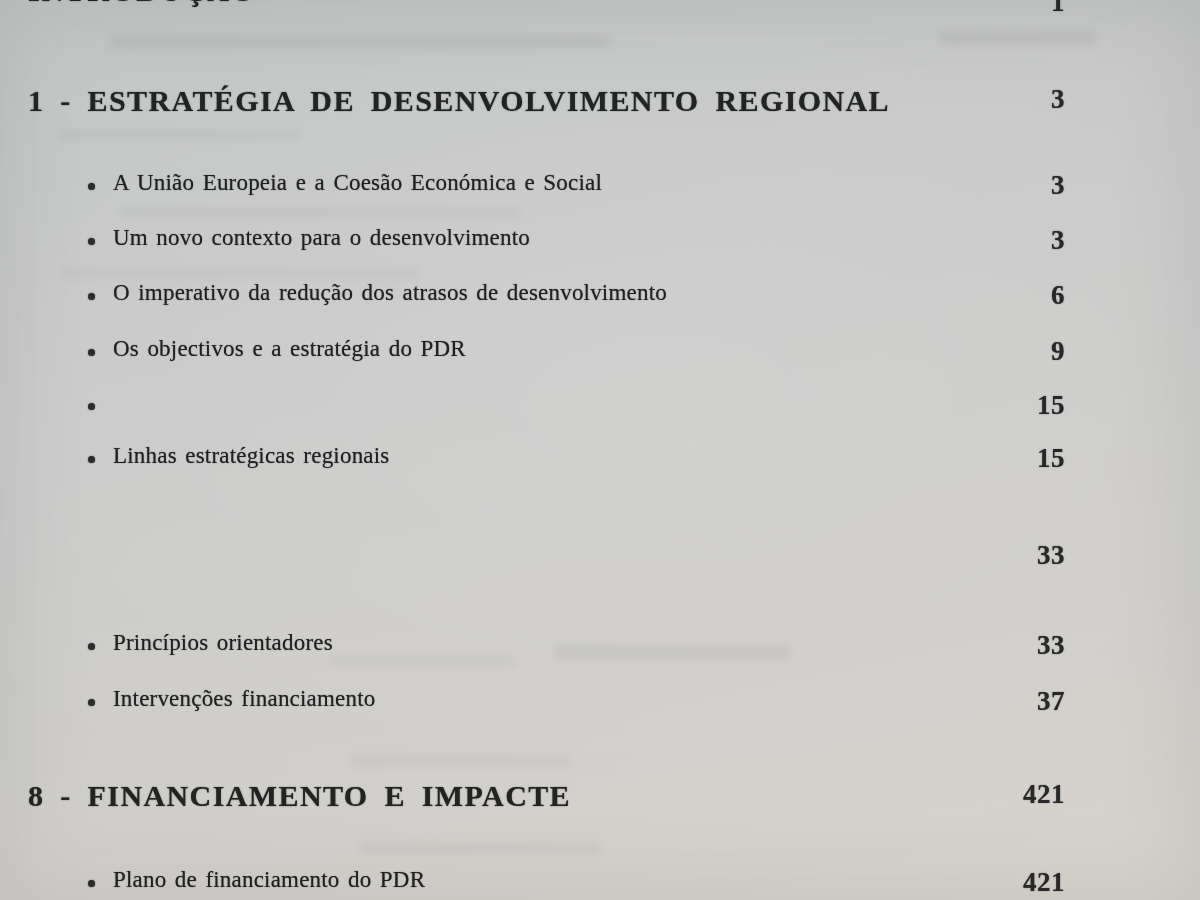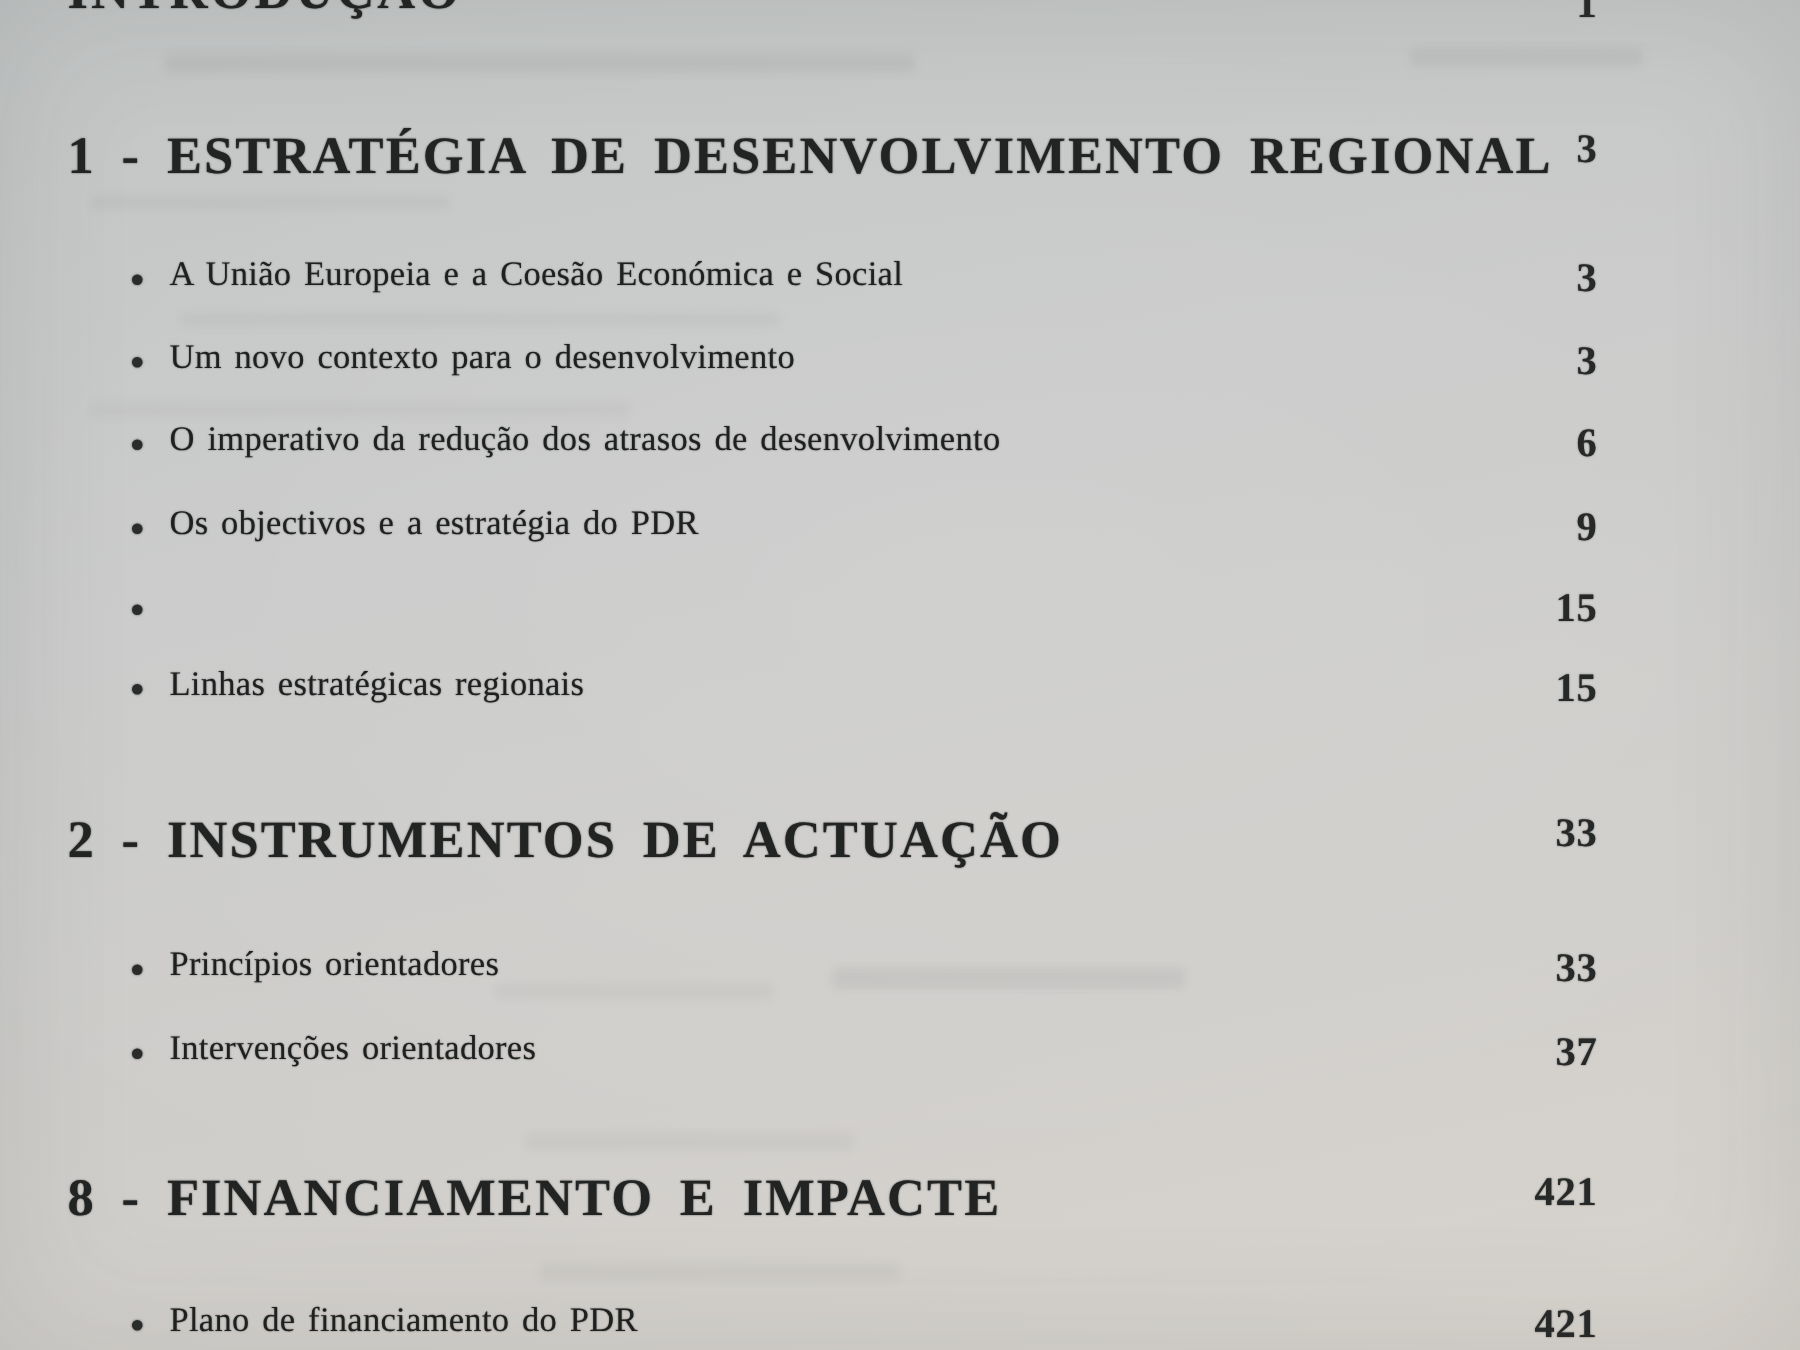--- a/index.html
+++ b/index.html
@@ -14,24 +14,24 @@
     overflow: hidden;
     font-family: "Liberation Serif", "DejaVu Serif", serif;
     background:
       radial-gradient(120% 90% at 55% 45%, rgba(255,255,255,0.10), rgba(0,0,0,0) 62%),
       linear-gradient(168deg, #c3c5c5 0%, #c9cac9 38%, #d0cecb 72%, #d8d4cd 100%);
     box-shadow: inset 0 0 90px rgba(80,82,82,0.14);
   }
   .row { position: absolute; left: 0; right: 0; height: 40px; }
   .sec-label {
     position: absolute;
-    left: 45px;
+    left: 28px;
     white-space: nowrap;
     font-weight: bold;
-    font-size: 35px;
+    font-size: 30px;
     letter-spacing: 1.4px;
     word-spacing: 7px;
     color: #222423;
     text-shadow: 0 0 1.3px rgba(34,36,35,0.75);
   }
   .item-label {
     position: absolute;
     left: 113px;
     white-space: nowrap;
     font-size: 23px;
@@ -129,33 +129,32 @@
     <span class="page">15</span>
   </div>
 
   <div class="row" style="top:443px">
     <span class="bullet"></span>
     <span class="item-label">Linhas estratégicas regionais</span>
     <span class="page">15</span>
   </div>
 
   <div class="row" style="top:540px">
-    <span class="sec-label">2 - INSTRUMENTOS DE ACTUAÇÃO</span>
     <span class="page">33</span>
   </div>
 
   <div class="row" style="top:630px">
     <span class="bullet"></span>
     <span class="item-label">Princípios orientadores</span>
     <span class="page">33</span>
   </div>
 
   <div class="row" style="top:686px">
     <span class="bullet"></span>
-    <span class="item-label">Intervenções orientadores</span>
+    <span class="item-label">Intervenções financiamento</span>
     <span class="page">37</span>
   </div>
 
   <div class="row" style="top:779px">
     <span class="sec-label">8 - FINANCIAMENTO E IMPACTE</span>
     <span class="page">421</span>
   </div>
 
   <div class="row" style="top:867px">
     <span class="bullet"></span>

